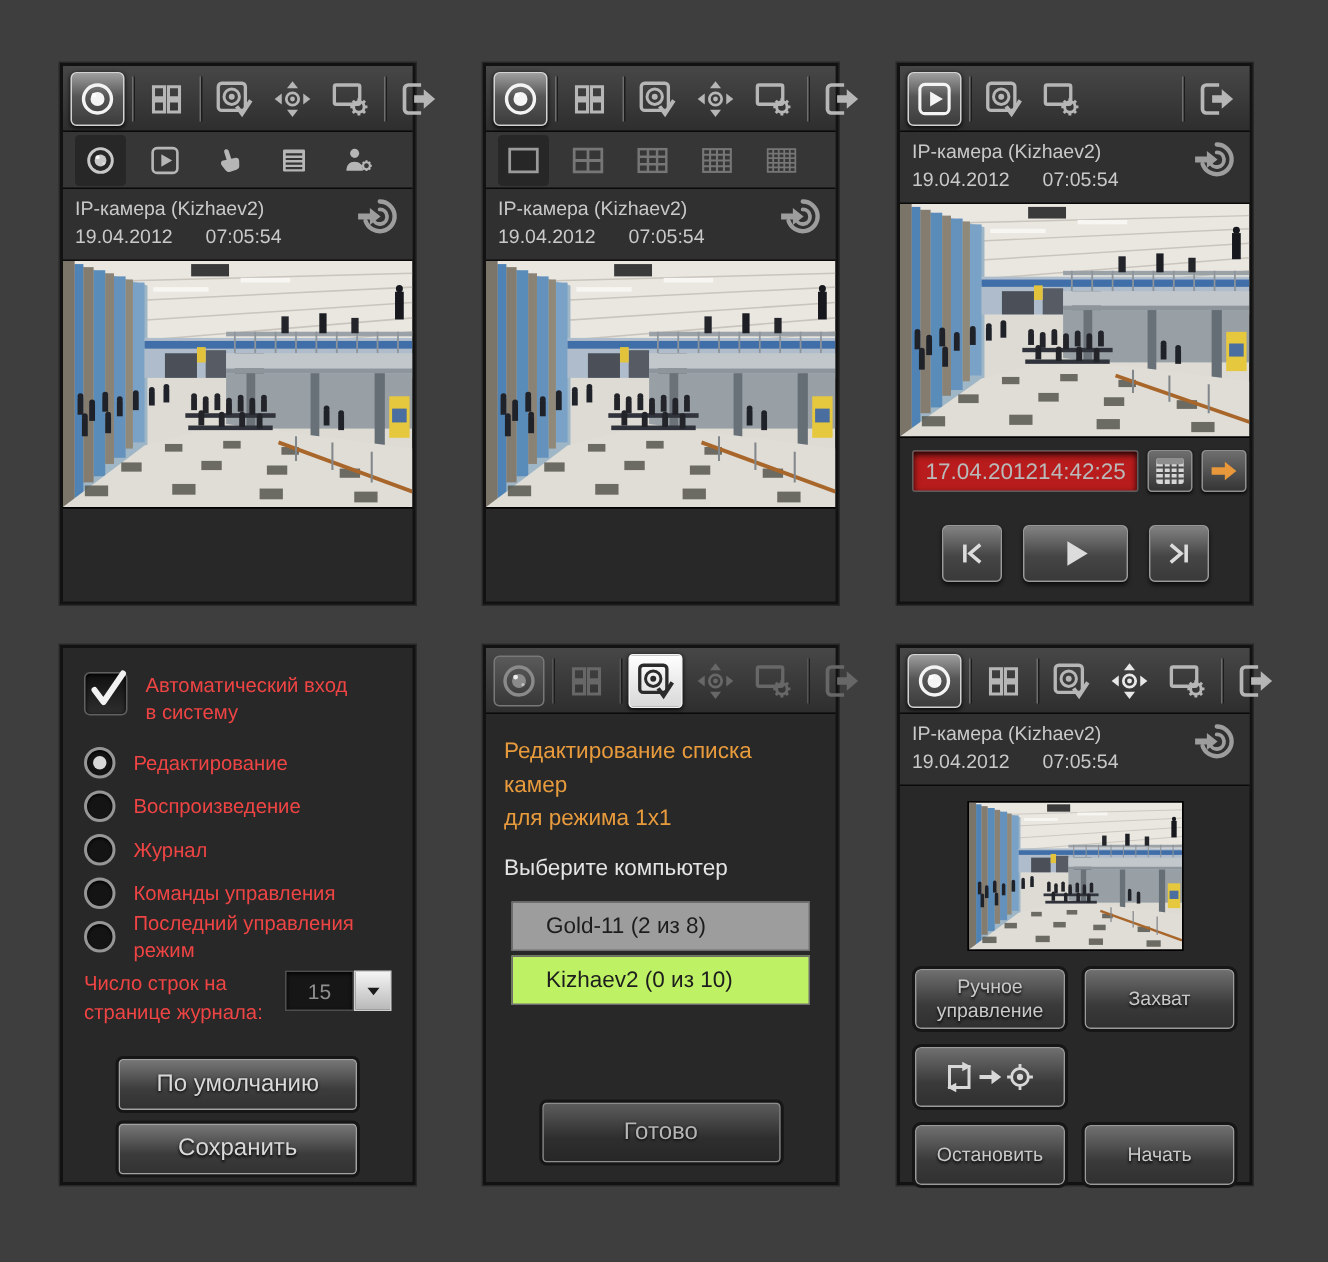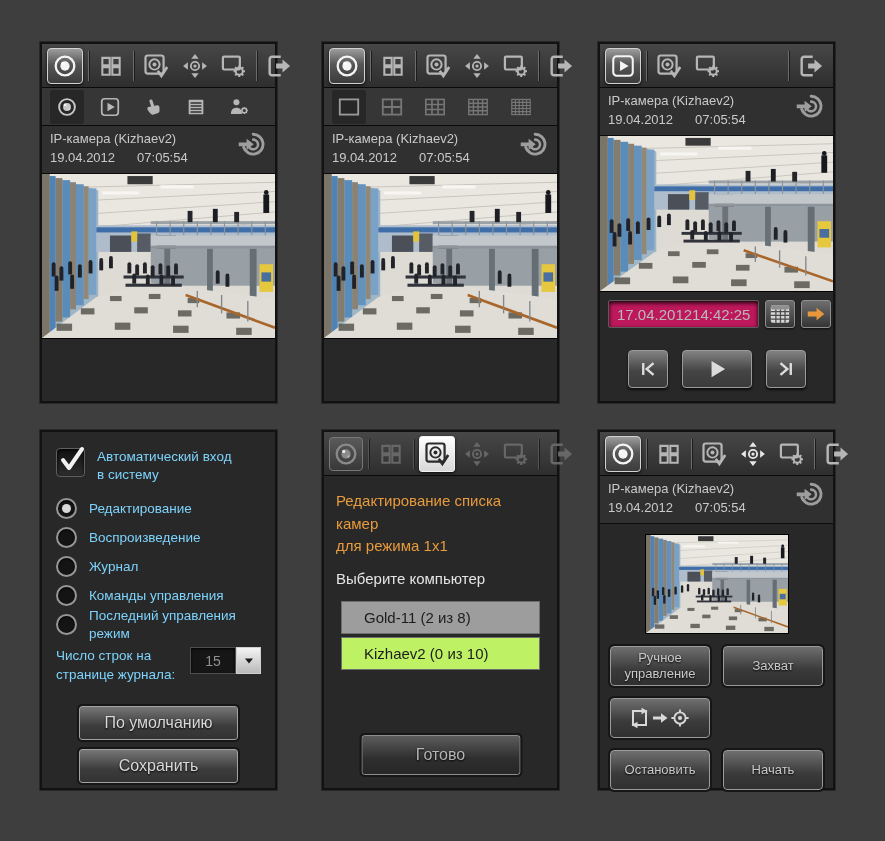--- a/index.html
+++ b/index.html
@@ -72,21 +72,21 @@
   .cam-photo{display:block;background:#0d0d0d;overflow:hidden;}
   .cam-photo svg{width:100%;height:100%;display:block;}
   #p-live1 .cam-photo,#p-live2 .cam-photo{height:164px;border-bottom:1px solid #000;}
   #p-playback .cam-photo{height:155px;border-bottom:1px solid #000;}
   .thumb{width:142px;height:98px;margin:10px auto 0;border:1px solid #000;}
 
   
   .daterow{display:flex;align-items:center;gap:6px;padding:8px 8px 4px;}
   .datefield{
     flex:1;height:28px;box-sizing:border-box;display:flex;align-items:center;
-    background:#be185d;border:1px solid #5c5c5c;border-radius:2px;
+    background:#b91c1c;border:1px solid #5c5c5c;border-radius:2px;
     box-shadow:inset 0 2px 4px rgba(0,0,0,.9);
     color:#b9b9b9;font-size:15px;padding:0 8px;justify-content:space-between;
   }
   .sqbtn{
     width:30px;height:28px;flex:none;border-radius:3px;border:1px solid #8f8f8f;
     background:linear-gradient(#6e6e6e,#353535);display:flex;align-items:center;justify-content:center;
     box-shadow:0 1px 2px rgba(0,0,0,.7);padding:0;
   }
   .sqbtn .ic{width:22px;height:22px;}
   .go{color:#e8983a;}
@@ -118,21 +118,21 @@
   .title{color:#e89b3c;font-size:16px;white-space:nowrap;}
   .pbody{padding:8px 14px 0;}
   .cbxrow{display:flex;align-items:flex-start;gap:12px;margin-top:8px;}
   .cbx{
     width:27px;height:27px;flex:none;position:relative;border-radius:4px;
     background:linear-gradient(#101010,#2e2e2e);border:1px solid #606060;
     box-shadow:inset 0 1px 3px #000;
   }
   .cbx .mark{display:none;position:absolute;left:-1px;top:-5px;}
   .cbx.on .mark{display:block;}
-  .lbl{color:#7dd3fc;font-size:13.5px;line-height:1.35;}
+  .lbl{color:#ef4444;font-size:13.5px;line-height:1.35;}
   .pre{white-space:pre-line;}
   .radios{margin-top:10px;}
   .radio-row{display:flex;align-items:center;gap:12px;height:29px;}
   .rdo{
     width:17px;height:17px;flex:none;border-radius:50%;
     background:#141414;border:2px solid #969696;position:relative;
     box-shadow:inset 0 1px 2px #000;
   }
   .rdo .dot{display:none;position:absolute;left:4px;top:4px;width:9px;height:9px;border-radius:50%;background:#d8d8d8;}
   .radio-row.on .dot{display:block;}

